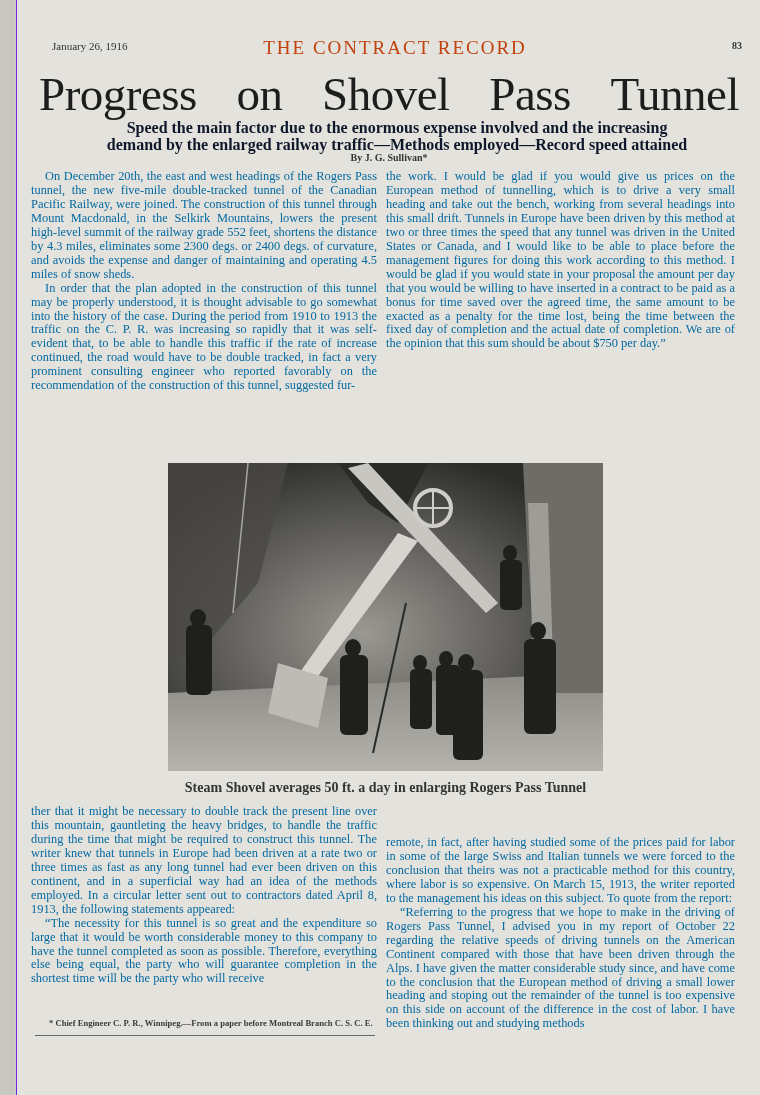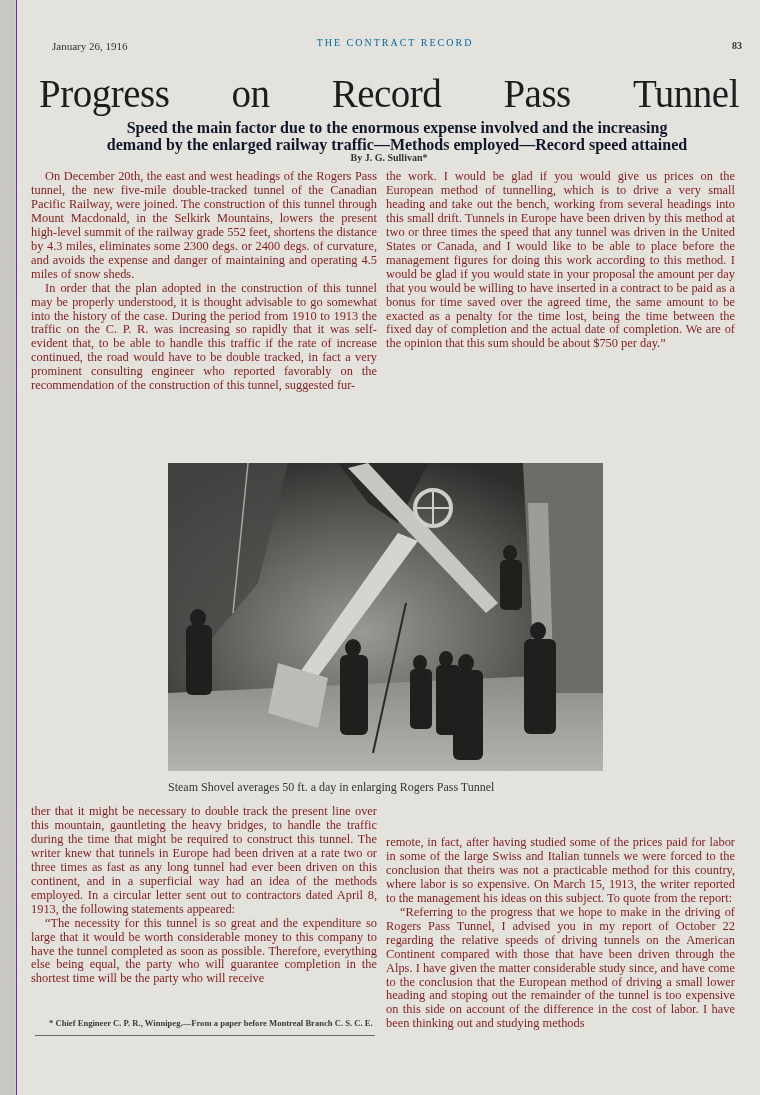--- a/index.html
+++ b/index.html
@@ -46,39 +46,39 @@
       top: 0;
       font-size: 11px;
       color: #333;
     }
     .rh-title {
       position: absolute;
       left: 0;
       right: 4px;
       top: -3px;
       text-align: center;
-      font-size: 10px;
+      font-size: 19px;
       letter-spacing: 2px;
-      color: #0369a1;
+      color: #c2410c;
     }
     .rh-page {
       position: absolute;
       right: 0;
       top: 0;
       font-size: 10px;
       font-weight: bold;
       color: #333;
     }
     .headline {
       position: absolute;
       top: 70px;
       left: 22px;
       width: 700px;
       font-family: "Liberation Serif", serif;
-      font-size: 39px;
+      font-size: 47px;
       line-height: 48px;
       color: #1d1d1d;
       display: flex;
       justify-content: space-between;
       letter-spacing: -0.5px;
     }
     .deck {
       position: absolute;
       top: 119px;
       left: 40px;
@@ -100,21 +100,21 @@
       font-weight: bold;
       font-size: 10px;
       color: #333;
     }
     .col {
       position: absolute;
       font-family: "Liberation Serif", serif;
       font-size: 12.4px;
       line-height: 13.95px;
       text-align: justify;
-      color: #7f1d1d;
+      color: #0369a1;
       hyphens: manual;
     }
     .col p {
       margin: 0;
       text-indent: 14px;
     }
     .col p.noindent {
       text-indent: 0;
     }
     .col-tl { left: 14px; top: 170px; width: 346px; }
@@ -130,23 +130,24 @@
       height: 308px;
       background: #3a3a38;
       overflow: hidden;
     }
     .photo svg { display: block; }
     .caption {
       position: absolute;
       left: 151px;
       top: 780px;
       width: 435px;
-      font-family: "Liberation Serif", serif;
-      font-weight: normal;
-      font-size: 12px;
+      text-align: center;
+      font-family: "Liberation Serif", serif;
+      font-weight: bold;
+      font-size: 14px;
       color: #333;
     }
     .footnote-rule {
       position: absolute;
       left: 18px;
       top: 1035px;
       width: 340px;
       height: 1px;
       background: #666;
     }
@@ -173,21 +174,21 @@
 
   <div class="running-head">
     <span class="rh-date">January 26, 1916</span>
     <span class="rh-title">THE CONTRACT RECORD</span>
     <span class="rh-page">83</span>
   </div>
 
   <h1 class="headline" style="margin:0;font-weight:normal;">
     <span>Progress</span>
     <span>on</span>
-    <span>Record</span>
+    <span>Shovel</span>
     <span>Pass</span>
     <span>Tunnel</span>
   </h1>
 
   <div class="deck">
     <div>Speed the main factor due to the enormous expense involved and the increasing</div>
     <div>demand by the enlarged railway traffic—Methods employed—Record speed attained</div>
   </div>
 
   <div class="byline">By J. G. Sullivan*</div>

